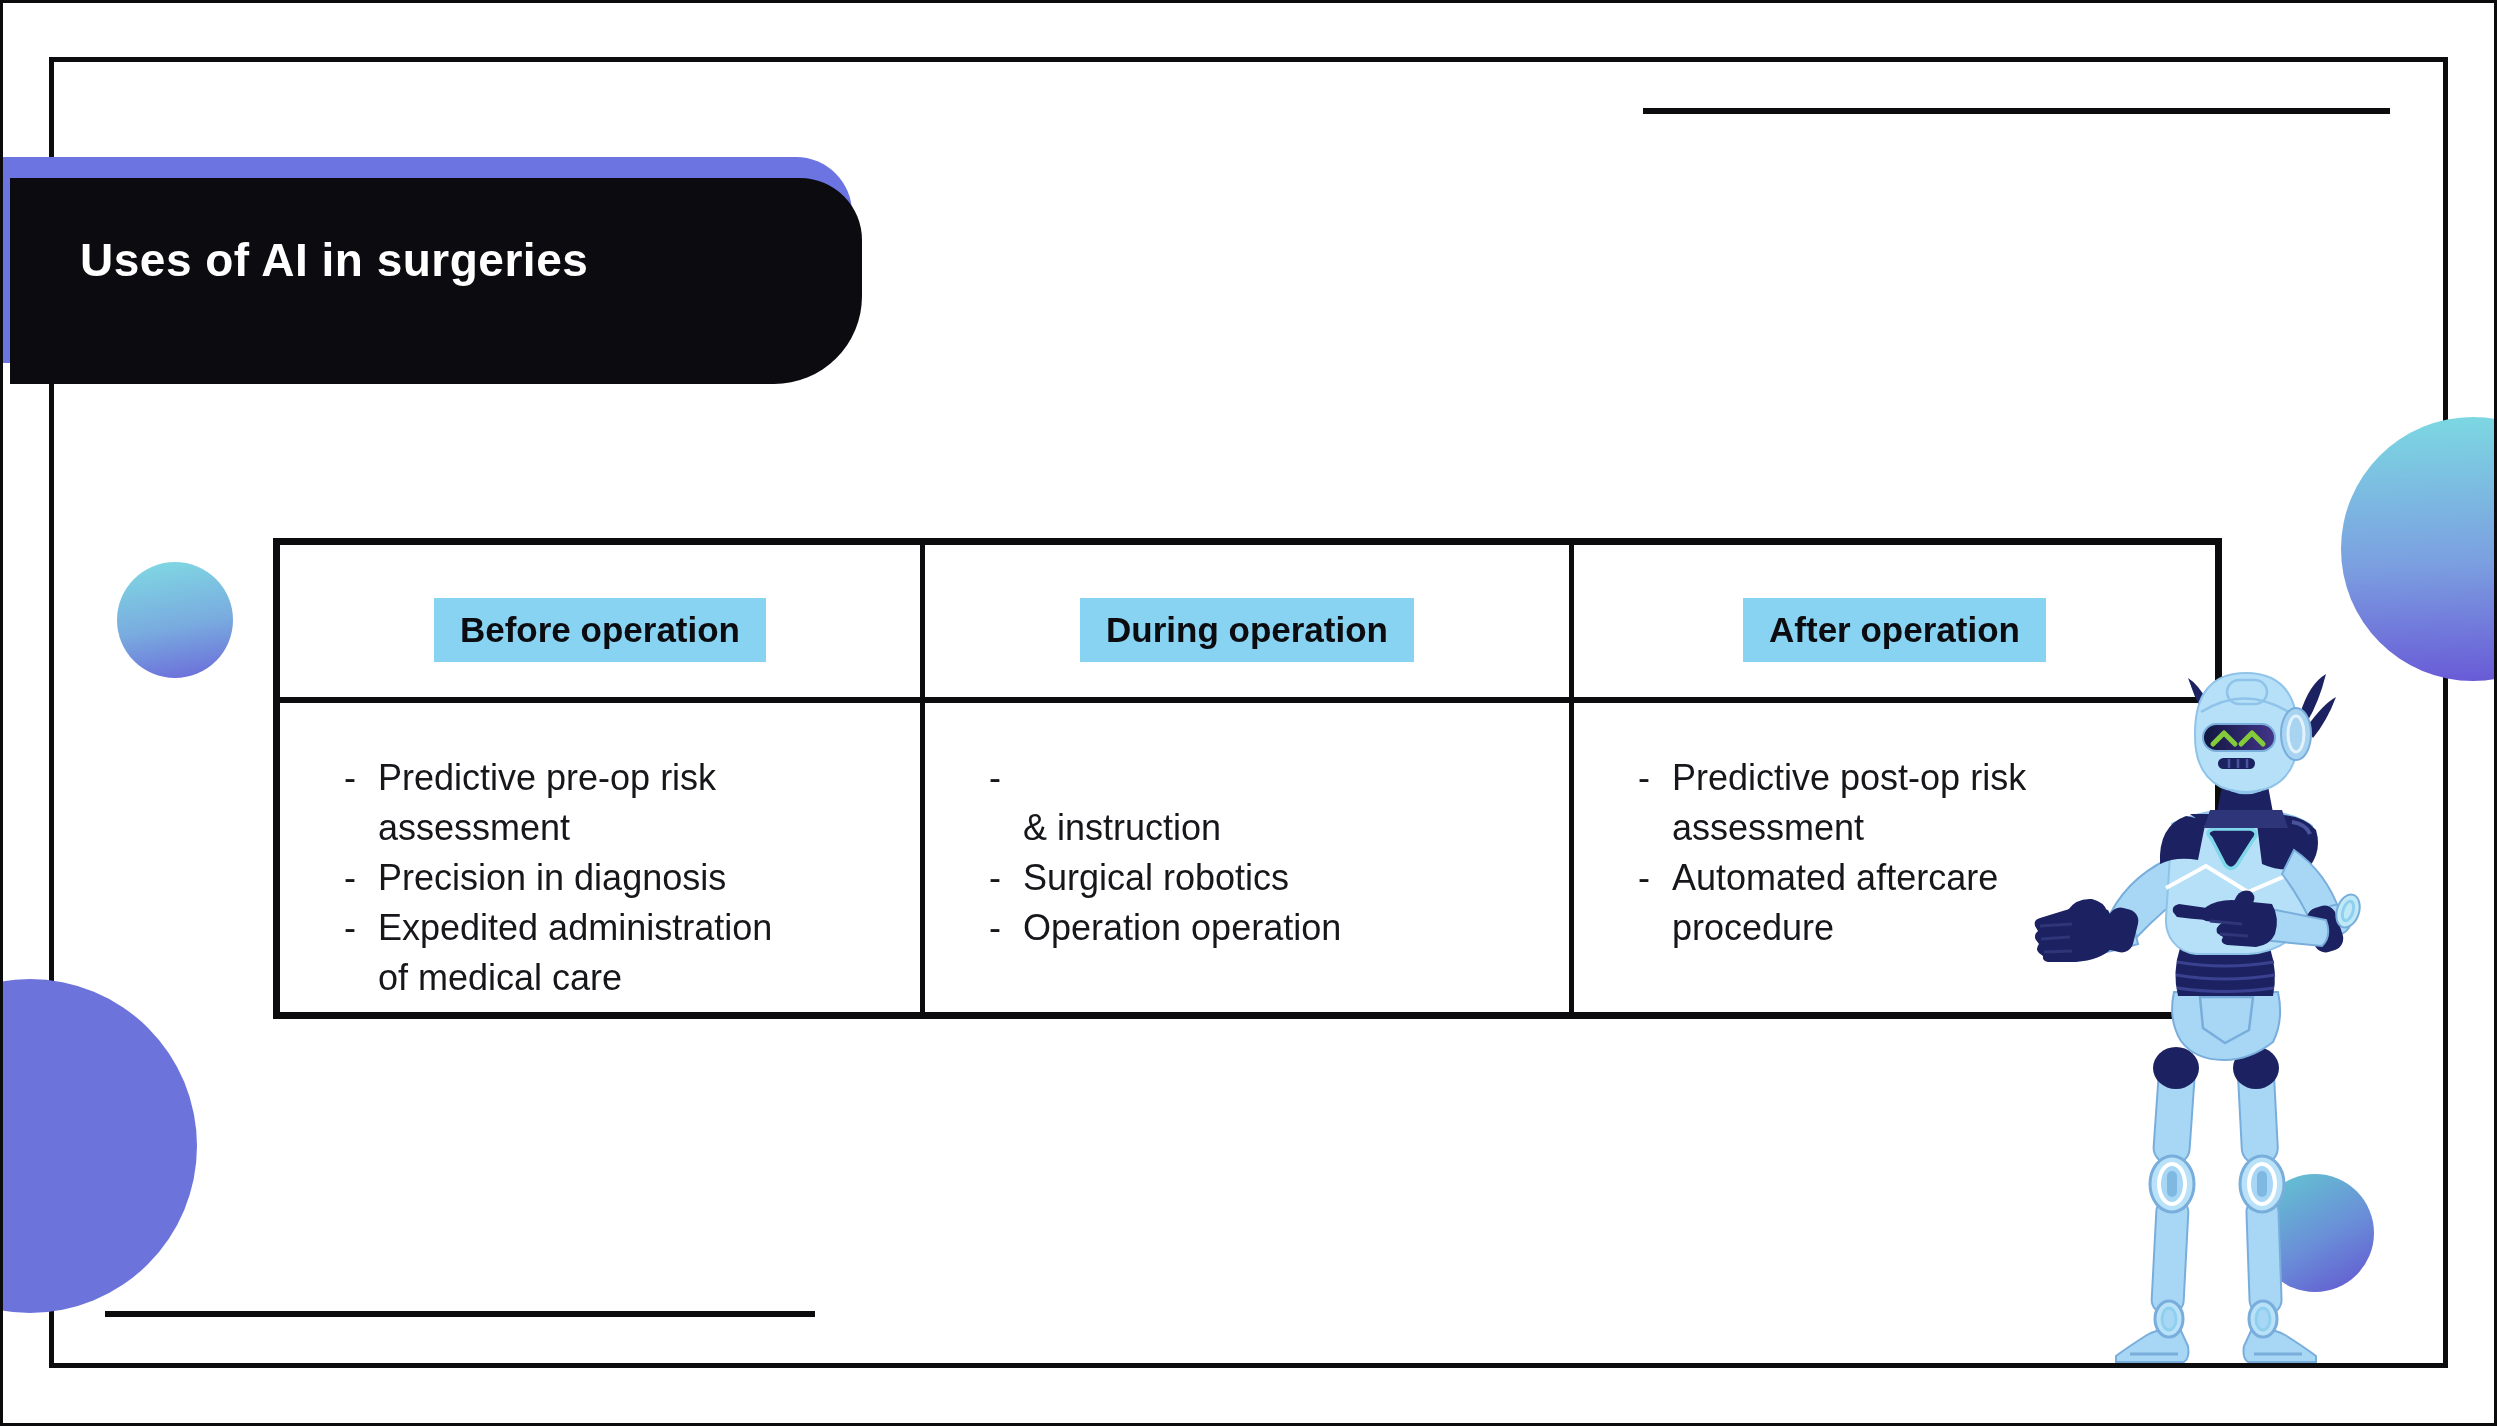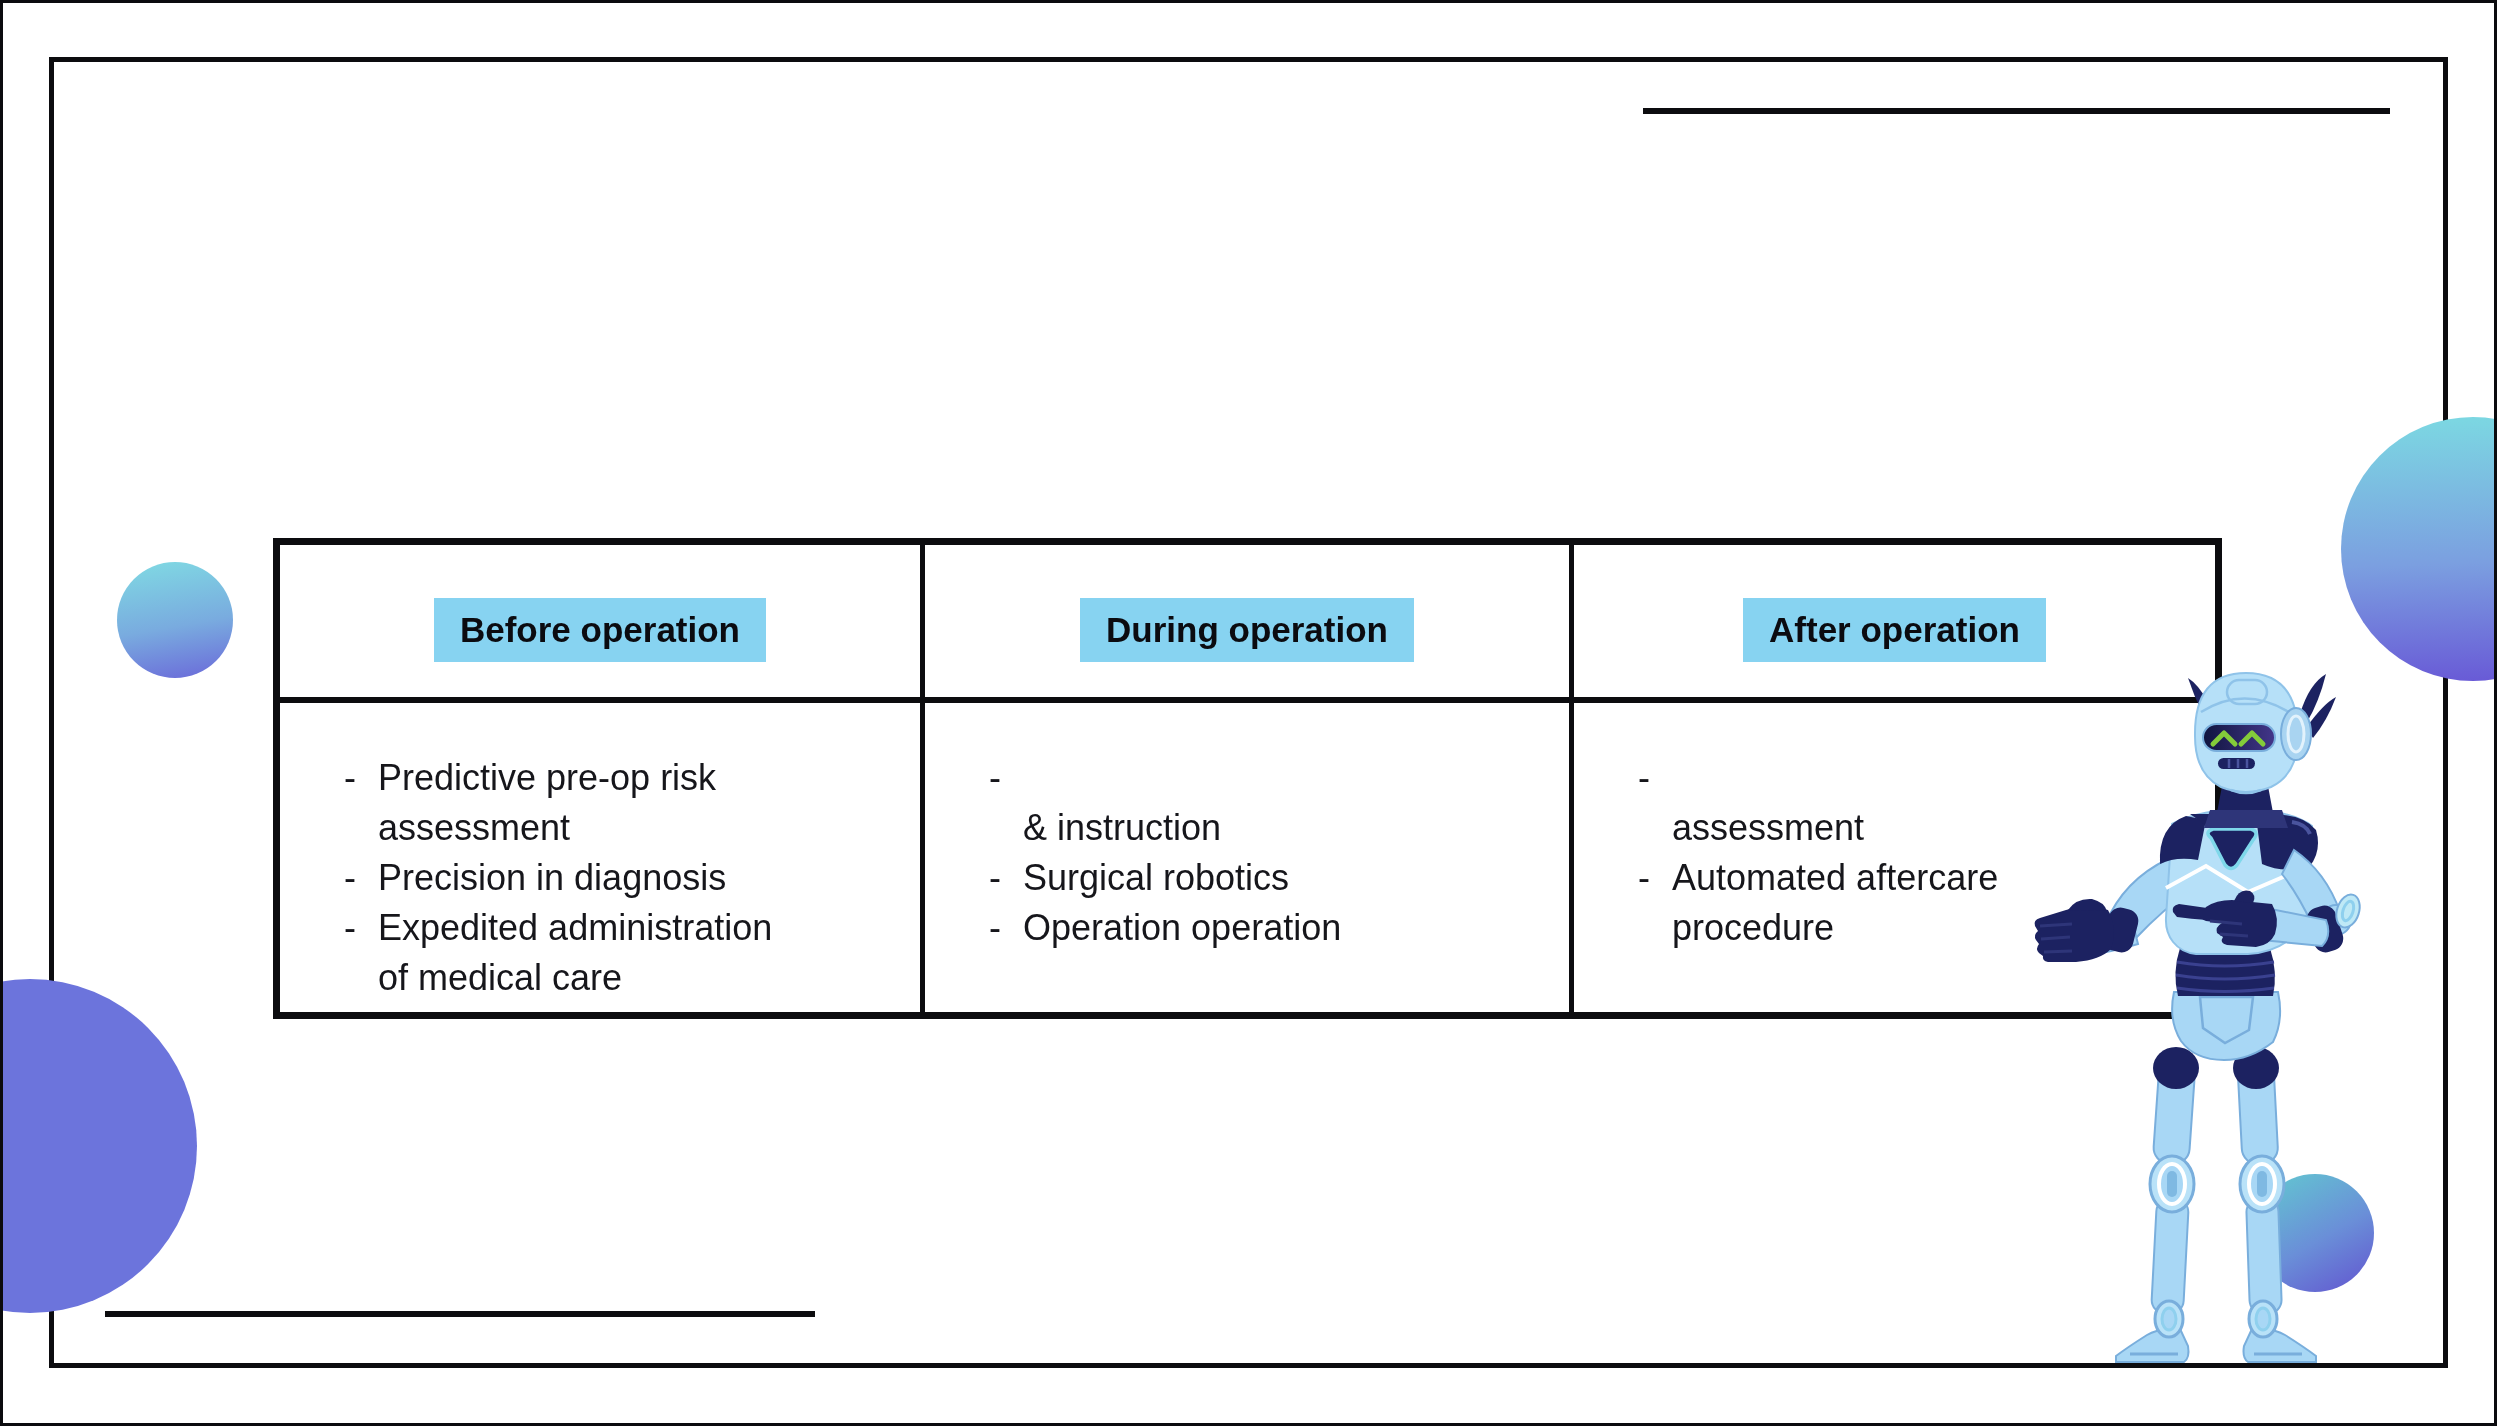--- a/index.html
+++ b/index.html
@@ -51,20 +51,23 @@
 </style>
 </head>
 <body>
 
 <div class="canvas">
 
   <div class="frame"></div>
   <div class="rule tr"></div>
   <div class="rule bl"></div>
 
+  <div class="banner">
+    <div class="title">Uses of AI in surgeries</div>
+  </div>
 
   <div class="table">
 
     <div class="col">
       <div class="th">
         <div class="chip">Before operation</div>
       </div>
       <div class="td">
         <div class="item">
           <div class="row">
@@ -125,20 +128,21 @@
     </div>
 
     <div class="col last">
       <div class="th">
         <div class="chip">After operation</div>
       </div>
       <div class="td">
         <div class="item">
           <div class="row">
               <span class="dash">-</span>
+              <span>Predictive post-op risk</span>
             </div>
           <div class="row">
               <span class="dash"></span>
               <span>assessment</span>
             </div>
         </div>
         <div class="item">
           <div class="row">
               <span class="dash">-</span>
               <span>Automated aftercare</span>

